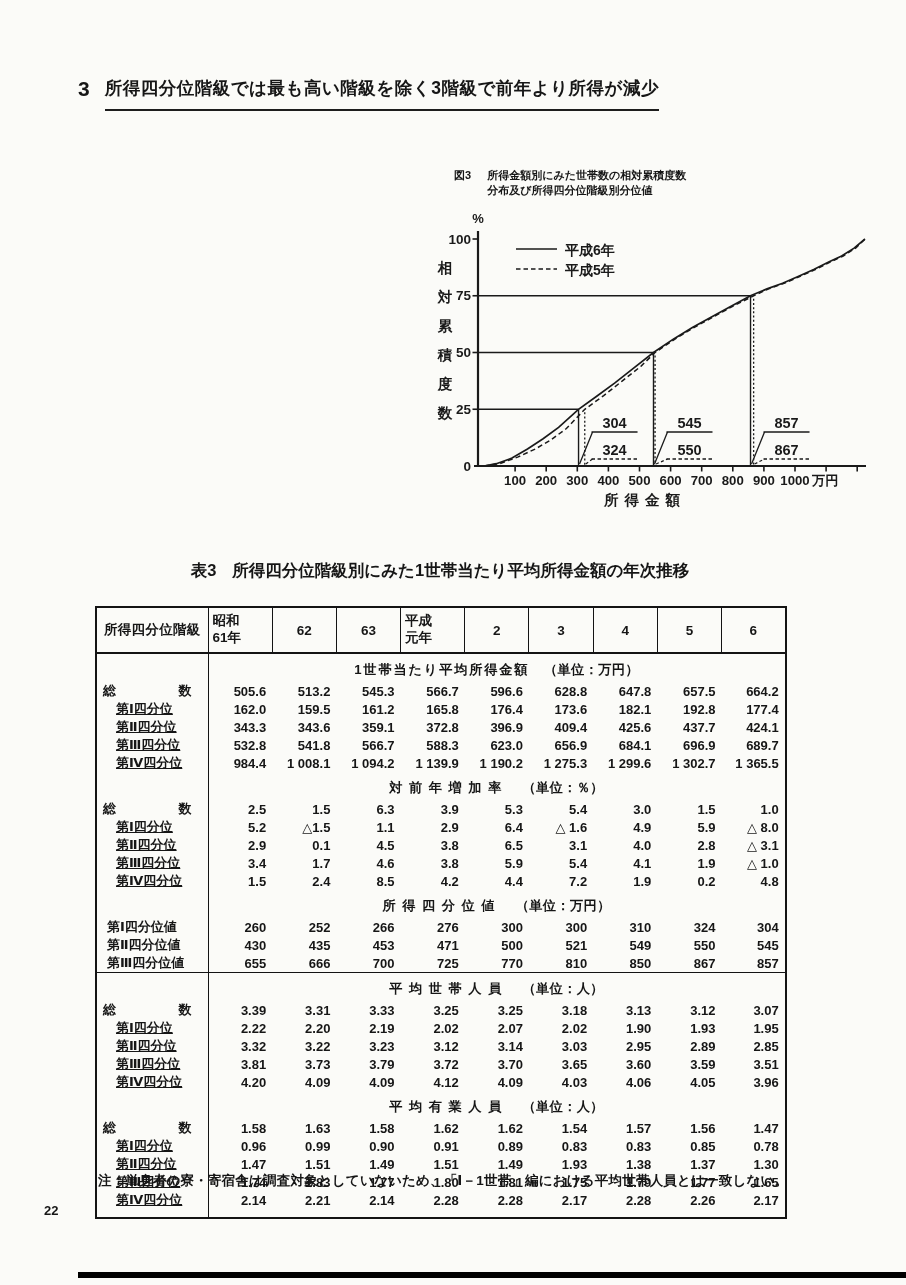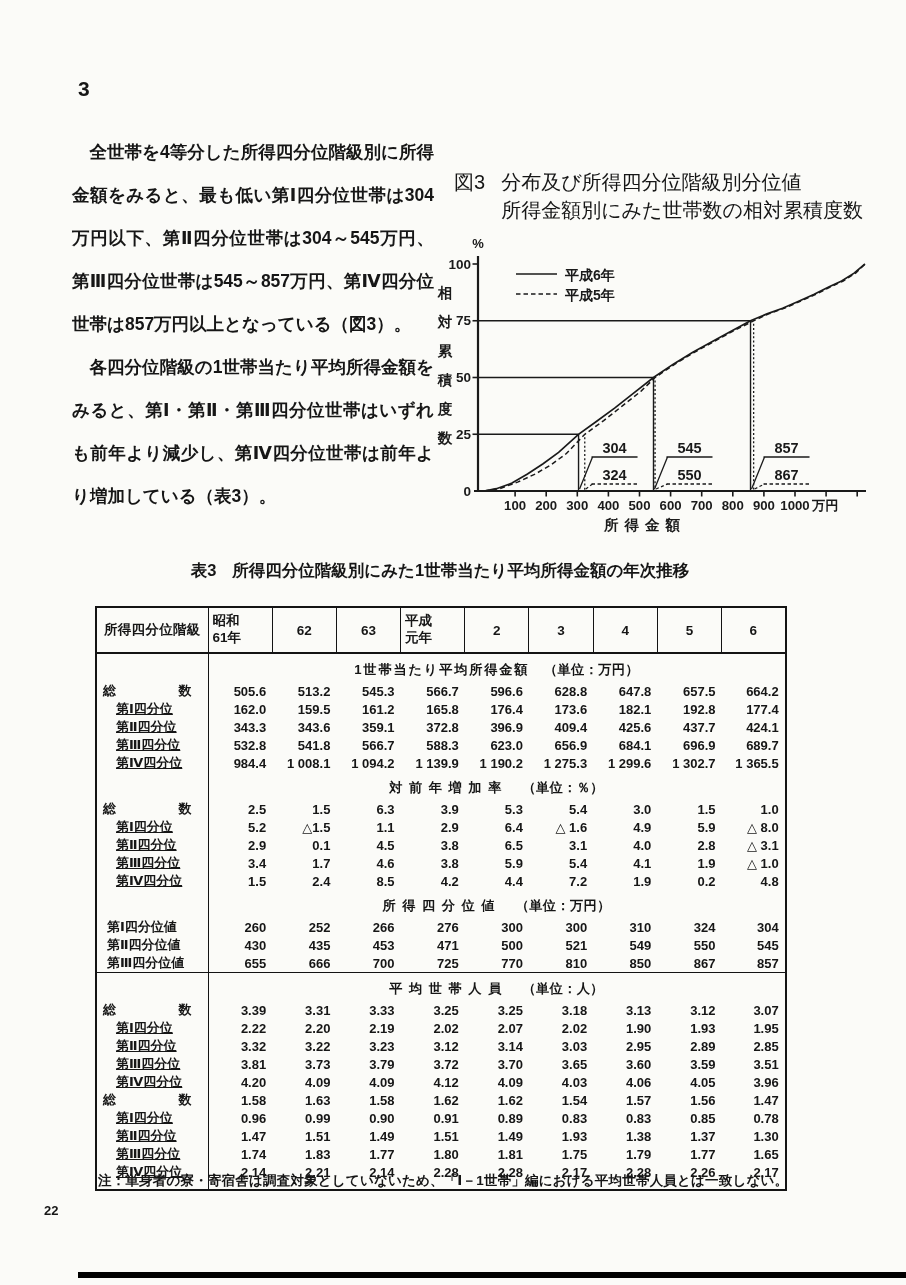--- a/index.html
+++ b/index.html
@@ -7,21 +7,21 @@
         font-family:"Liberation Sans","DejaVu Sans",sans-serif;overflow:hidden;margin:0 auto;}
   
   .heading{position:absolute;left:78px;top:76px;width:760px;display:flex;gap:15px;align-items:flex-start;}
   .heading-number{font-size:21px;font-weight:700;line-height:1;padding-top:2px;}
   .heading-text{font-size:17.5px;font-weight:700;letter-spacing:.5px;padding-bottom:9px;border-bottom:2.5px solid #1d1d1d;}
   
   .body-text{position:absolute;left:72px;top:131px;width:362px;font-size:17.5px;font-weight:600;line-height:43px;}
   .body-text p{margin:0;text-indent:1em;text-align:justify;}
   
   .figure{position:absolute;left:430px;top:168px;width:466px;}
-  .figure-title-row{display:flex;gap:16px;padding-left:24px;font-weight:400;font-size:20px;line-height:1.4;}
+  .figure-title-row{display:flex;gap:16px;padding-left:24px;font-weight:700;font-size:11px;line-height:1.4;}
   .figure svg{display:block;margin-top:10px;}
   svg text{font-family:"Liberation Sans","DejaVu Sans",sans-serif;fill:#1a1a1a;}
   
   .table-title{position:absolute;left:95px;top:560px;width:690px;text-align:center;font-size:16.5px;font-weight:700;}
   .table-title .tlabel{margin-right:16px;}
   
   #table-root{position:absolute;left:95px;top:606px;}
   table.data-table{border-collapse:collapse;table-layout:fixed;width:690px;border:2.4px solid #141414;
                    font-size:13px;font-weight:600;}
   table.data-table thead th{border-right:1.7px solid #141414;border-bottom:2px solid #141414;height:40px;
@@ -49,33 +49,30 @@
   .page-number{position:absolute;left:44px;top:1203px;font-size:13px;font-weight:700;}
   .scan-bar{position:absolute;left:78px;top:1272px;width:828px;height:6px;background:#000;}
 </style>
 </head>
 <body>
 
 <div class="page">
 
   <div class="heading">
     <span class="heading-number">3</span>
+    <span class="heading-text">所得四分位階級では最も高い階級を除く3階級で前年より所得が減少</span>
   </div>
 
-  <div class="body-text">
-    <p>全世帯を4等分した所得四分位階級別に所得金額をみると、最も低い第Ⅰ四分位世帯は304万円以下、第Ⅱ四分位世帯は304～545万円、第Ⅲ四分位世帯は545～857万円、第Ⅳ四分位世帯は857万円以上となっている（図3）。</p>
-    <p>各四分位階級の1世帯当たり平均所得金額をみると、第Ⅰ・第Ⅱ・第Ⅲ四分位世帯はいずれも前年より減少し、第Ⅳ四分位世帯は前年より増加している（表3）。</p>
-  </div>
 
   <div class="figure">
     <div class="figure-title-row">
       <span>図3</span>
       <span>
+        <div>所得金額別にみた世帯数の相対累積度数</div>
         <div>分布及び所得四分位階級別分位値</div>
-        <div>所得金額別にみた世帯数の相対累積度数</div>
       </span>
     </div>
     <svg id="chart-svg" width="460" height="305" viewBox="0 0 460 305">
         <line x1="48" y1="200.25" x2="148.54399999999998" y2="200.25" stroke="#1a1a1a" stroke-width="1.4"></line>
         <line x1="148.54399999999998" y1="200.25" x2="148.54399999999998" y2="256.5" stroke="#1a1a1a" stroke-width="1.4"></line>
         <line x1="154.764" y1="203.25" x2="154.764" y2="256.5" stroke="#1a1a1a" stroke-width="1.3" stroke-dasharray="2 2.2"></line>
         <line x1="149.54399999999998" y1="255" x2="162.54399999999998" y2="223" stroke="#1a1a1a" stroke-width="1.3"></line>
         <line x1="161.54399999999998" y1="223" x2="207.54399999999998" y2="223" stroke="#1a1a1a" stroke-width="1.6"></line>
         <text x="184.54399999999998" y="218.5" text-anchor="middle" font-size="14.5" font-weight="700">304</text>
         <line x1="155.764" y1="255" x2="162.54399999999998" y2="250" stroke="#1a1a1a" stroke-width="1.2" stroke-dasharray="3 2.4"></line>
@@ -467,20 +464,24 @@
             <td class="num">4.09</td>
             <td class="num">4.12</td>
             <td class="num">4.09</td>
             <td class="num">4.03</td>
             <td class="num">4.06</td>
             <td class="num">4.05</td>
             <td class="num">3.96</td>
           </tr>
         </tbody>
         <tbody>
+          <tr class="sec-head">
+            <td class="col1"></td>
+            <td colspan="9" class="sec-cell"><span class="sec-title">平均有業人員</span><span class="sec-unit">（単位：人）</span></td>
+          </tr>
           <tr>
             <td class="col1">
               <span class="lab-wrap justify">
                 <span>総</span>
                 <span>数</span>
               </span>
             </td>
             <td class="num">1.58</td>
             <td class="num">1.63</td>
             <td class="num">1.58</td>

